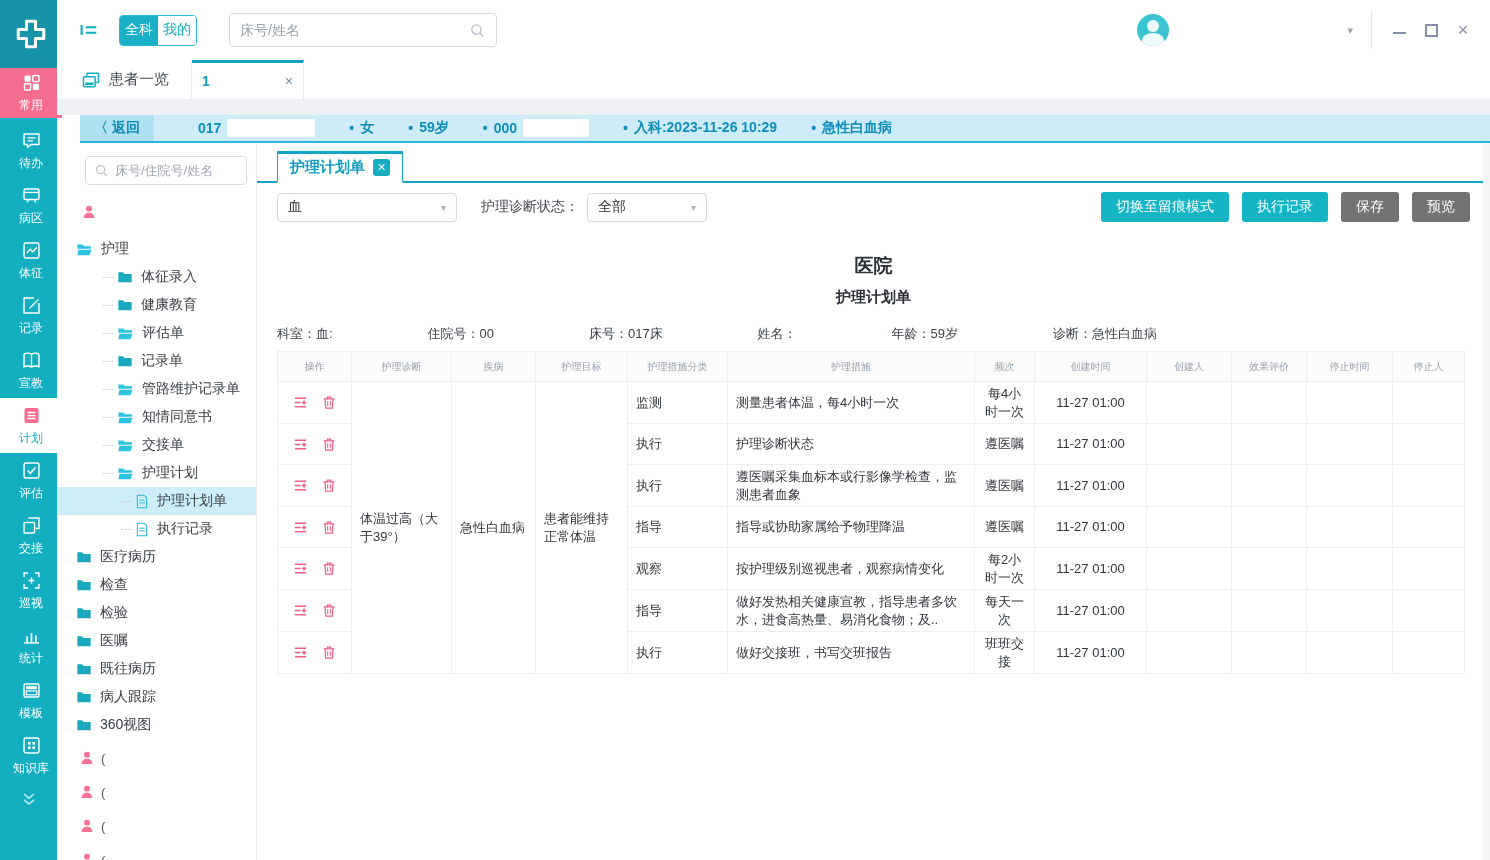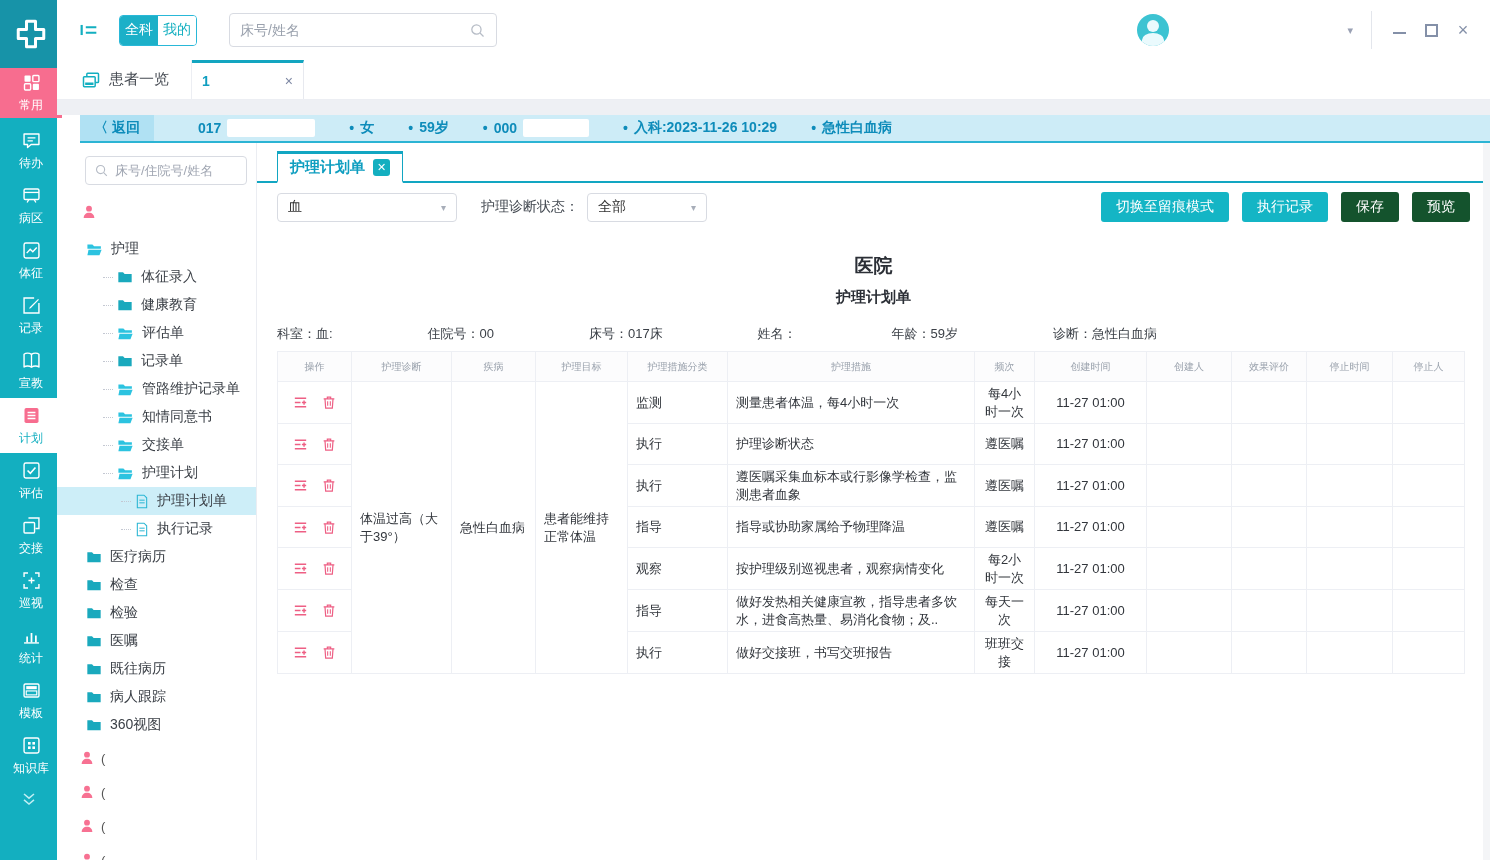--- a/index.html
+++ b/index.html
@@ -58,21 +58,21 @@
   .pb-redact { display:inline-block; background:#fff; height:18px; border-radius:2px; vertical-align:middle; }
 
   
   .bodyarea { flex:1; display:flex; min-height:0; }
 
   
   .treepanel { width:200px; border-right:1px solid #ebedf2; padding:13px 0 0 0; overflow:hidden; flex-shrink:0; background:#fff; }
   .tree-search { margin:0 10px 12px 28px; width:162px; height:29px; border:1px solid #d8dbe2; border-radius:4px; display:flex; align-items:center; padding:0 8px; gap:6px; }
   .tree-search input { border:none; outline:none; width:110px; font-size:13px; font-family:"Liberation Sans","DejaVu Sans",sans-serif; }
   .tree-search input::placeholder { color:#a0a6b2; }
-  .tree-item { height:28px; display:flex; align-items:center; gap:7px; font-size:14px; color:#3a3f46; padding-left:28px; cursor:pointer; white-space:nowrap; }
+  .tree-item { height:28px; display:flex; align-items:center; gap:7px; font-size:14px; color:#3a3f46; padding-left:18px; cursor:pointer; white-space:nowrap; }
   .tree-item.lvl1 { padding-left:46px; }
   .tree-item.lvl2 { padding-left:64px; }
   .tree-item.lvl1::before, .tree-item.lvl2::before { content:""; width:10px; margin-right:-4px; border-top:1px dotted #c4c8d2; }
   .tree-item.selected { background:#cdeef8; }
   .tree-item svg { flex-shrink:0; }
   .tree-person { height:30px; display:flex; align-items:center; gap:6px; padding-left:22px; font-size:13px; color:#555; margin-top:4px; }
 
   
   .content { flex:1; min-width:0; display:flex; flex-direction:column; background:#fff; position:relative; }
   .innertabs { margin-top:8px; border-bottom:2px solid #12a6c2; display:flex; padding-left:20px; }
@@ -82,21 +82,21 @@
 
   .toolbar { height:48px; display:flex; align-items:center; padding:0 20px; }
   .select-box { height:29px; border:1px solid #d8dbe2; border-radius:4px; display:flex; align-items:center; justify-content:space-between; padding:0 10px; font-size:14px; color:#333; cursor:pointer; background:#fff; }
   .select-filter { width:180px; }
   .select-status { width:120px; }
   .sel-caret { color:#a8aeb9; font-size:10px; }
   .status-label { margin:0 8px 0 24px; font-size:14px; color:#444a52; }
   .toolbar-spacer { flex:1; }
   .tb-btn { height:30px; border:none; border-radius:3px; color:#fff; font-size:14px; padding:0 15px; margin-left:13px; cursor:pointer; font-family:"Liberation Sans","DejaVu Sans",sans-serif; }
   .tb-teal { background:#14b5c5; }
-  .tb-pink { background:#14532d; }
+  .tb-pink { background:#737373; }
 
   
   .doc { padding:0 20px; }
   .doc-hospital { text-align:center; font-size:19px; font-weight:bold; color:#2b2f36; margin-top:22px; }
   .doc-title { text-align:center; font-size:15px; font-weight:bold; color:#2b2f36; margin-top:9px; }
   .doc-info { display:flex; justify-content:space-between; width:880px; margin-top:18px; font-size:13px; color:#3c4148; }
   .doc-info .pair { white-space:nowrap; }
 
   table.plan { border-collapse:collapse; margin-top:8px; table-layout:fixed; width:1187px; }
   table.plan th { font-weight:normal; color:#9aa2ad; font-size:10px; height:30px; border:1px solid #edeff4; background:#fcfcfd; }

